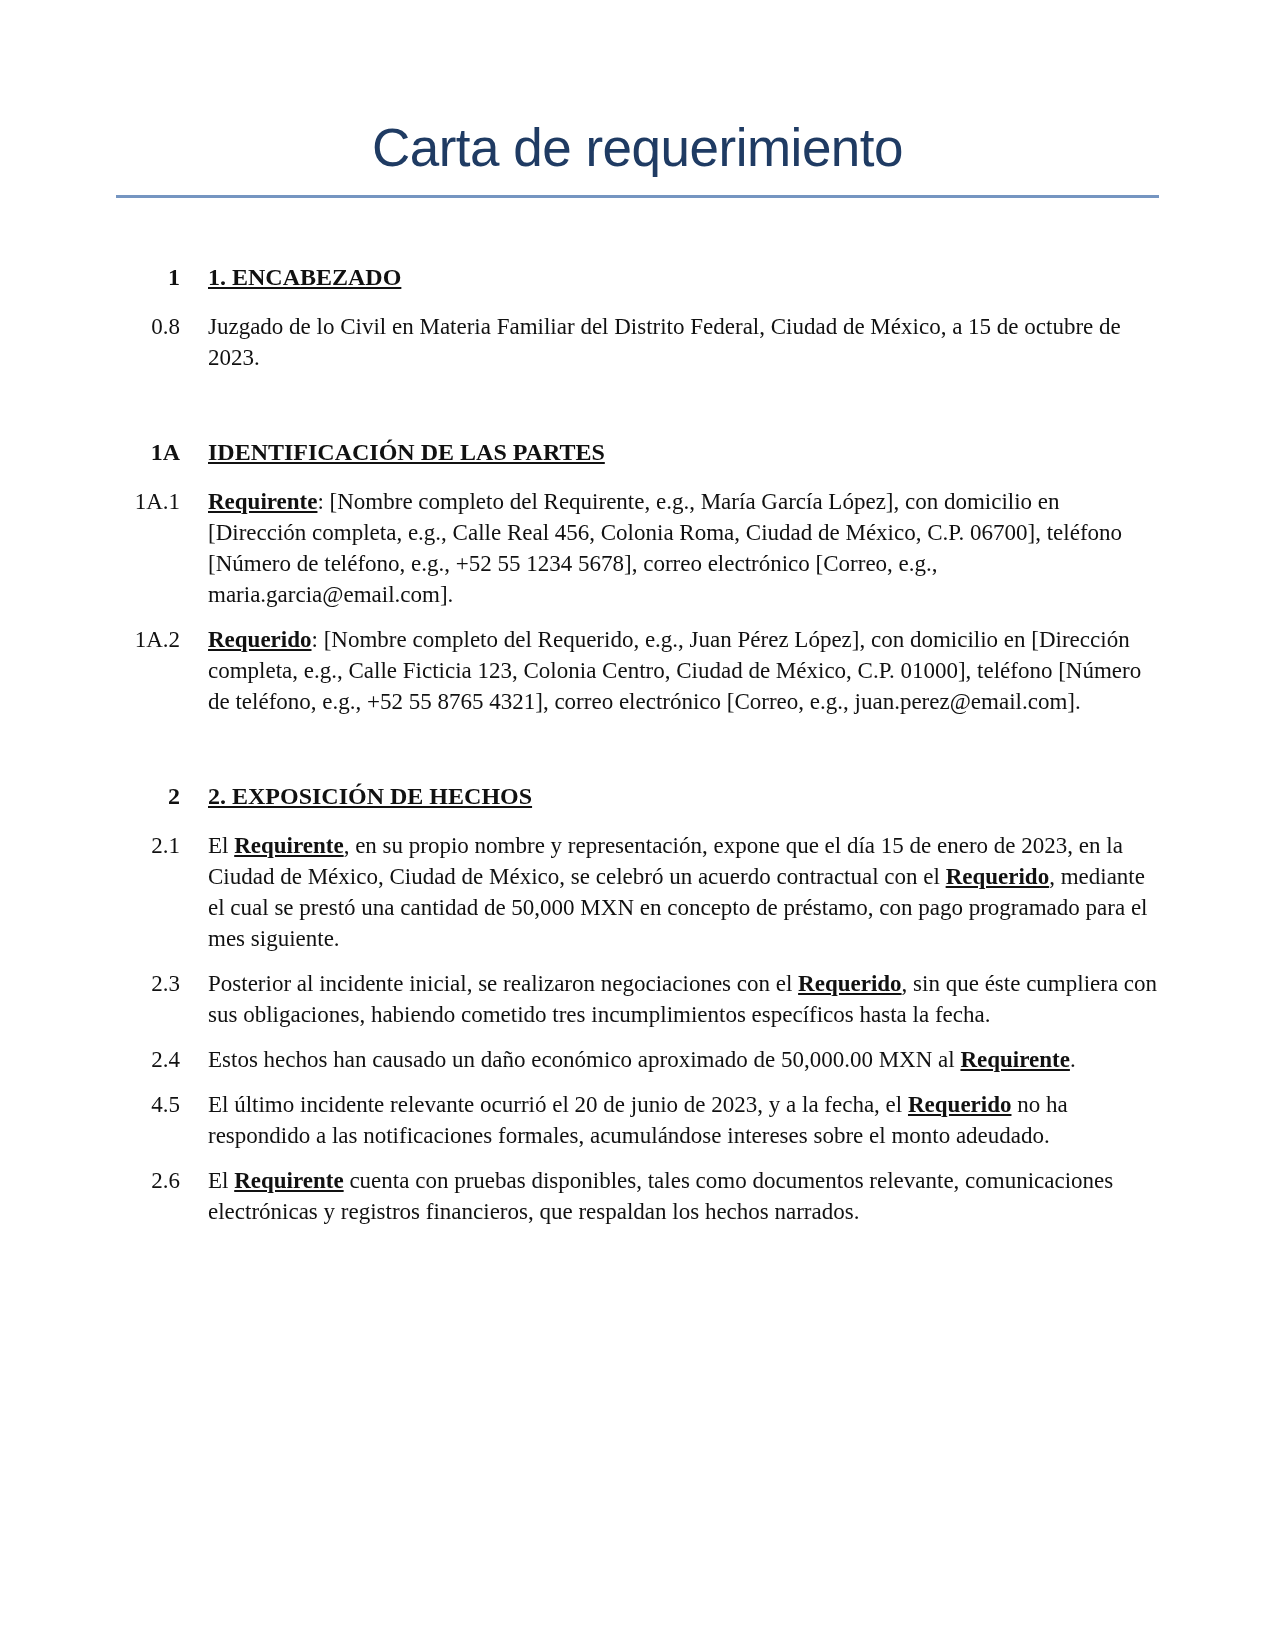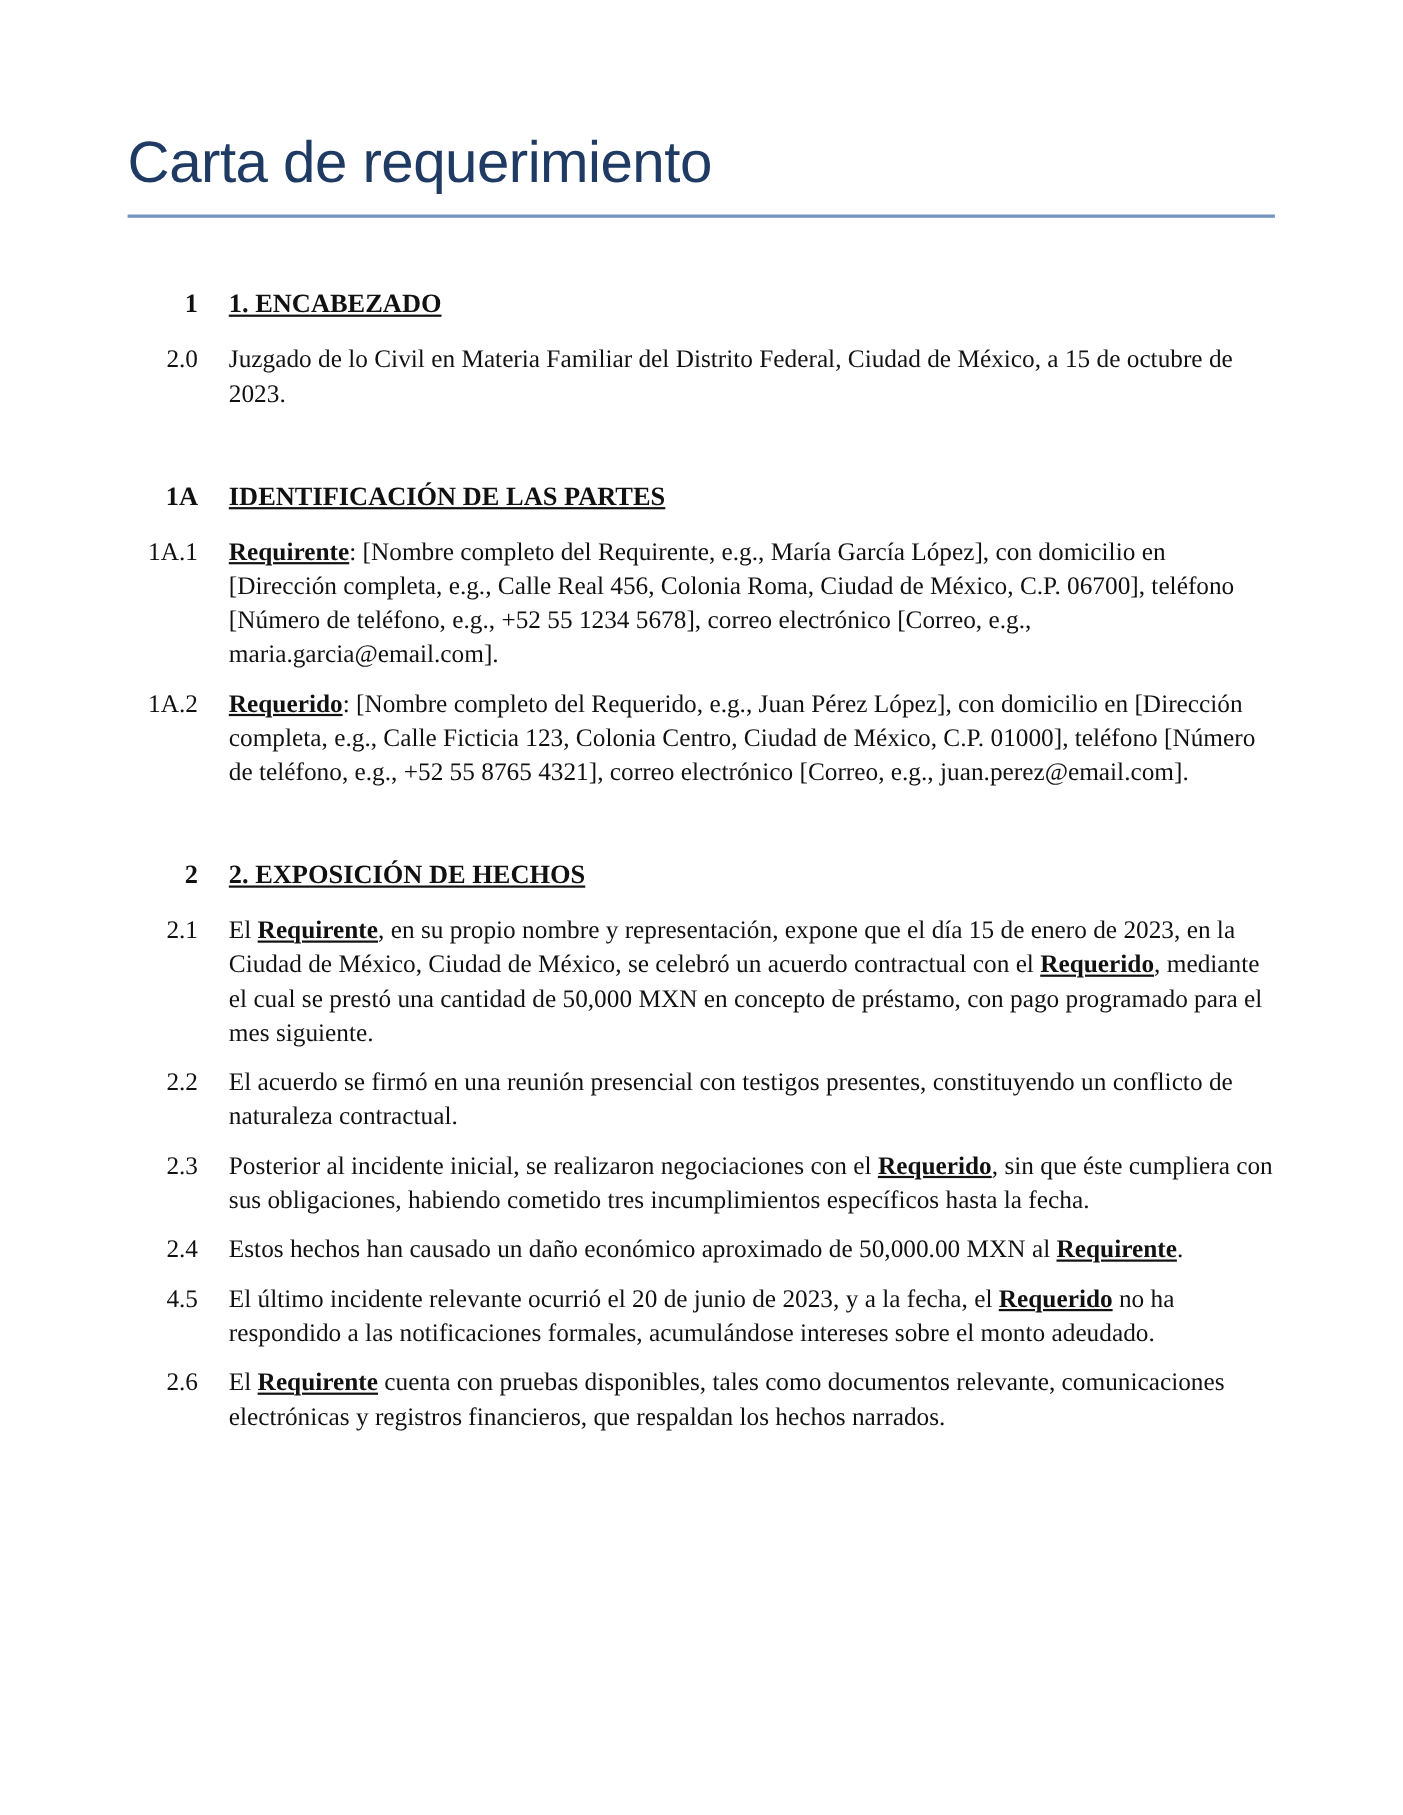--- a/index.html
+++ b/index.html
@@ -16,20 +16,21 @@
     background: #ffffff;
     padding: 0 116px;
     font-family: "Liberation Serif", serif;
     color: #111111;
     overflow: hidden;
   }
   .doc-title {
     margin: 118px 0 0 0;
     padding-bottom: 16px;
     border-bottom: 3px solid #7595c1;
+    text-align: center;
     font-family: "Liberation Sans", sans-serif;
     font-weight: 400;
     font-size: 53px;
     line-height: 1.15;
     letter-spacing: -0.5px;
     color: #1f3b63;
   }
   .content {
     margin: 0;
   }
@@ -66,21 +67,21 @@
 <body>
 
 <div class="page">
   <h1 class="doc-title">Carta de requerimiento</h1>
   <div class="content">
       <div class="row heading">
         <span class="num">1</span>
         <div class="txt"><span class="bold">1. ENCABEZADO</span></div>
       </div>
       <div class="row para">
-        <span class="num">2.0</span>
+        <span class="num">0.8</span>
         <div class="txt"><span>Juzgado de lo Civil en Materia Familiar del Distrito Federal, Ciudad de México, a 15 de octubre de 2023.</span></div>
       </div>
       <div class="row heading">
         <span class="num">1A</span>
         <div class="txt"><span class="bold">IDENTIFICACIÓN DE LAS PARTES</span></div>
       </div>
       <div class="row para">
         <span class="num">1A.1</span>
         <div class="txt"><span class="bold">Requirente</span><span>: [Nombre completo del Requirente, e.g., María García López], con domicilio en [Dirección completa, e.g., Calle Real 456, Colonia Roma, Ciudad de México, C.P. 06700], teléfono [Número de teléfono, e.g., +52 55 1234 5678], correo electrónico [Correo, e.g., maria.garcia@email.com].</span></div>
       </div>
@@ -90,24 +91,20 @@
       </div>
       <div class="row heading">
         <span class="num">2</span>
         <div class="txt"><span class="bold">2. EXPOSICIÓN DE HECHOS</span></div>
       </div>
       <div class="row para">
         <span class="num">2.1</span>
         <div class="txt"><span>El </span><span class="bold">Requirente</span><span>, en su propio nombre y representación, expone que el día 15 de enero de 2023, en la Ciudad de México, Ciudad de México, se celebró un acuerdo contractual con el </span><span class="bold">Requerido</span><span>, mediante el cual se prestó una cantidad de 50,000 MXN en concepto de préstamo, con pago programado para el mes siguiente.</span></div>
       </div>
       <div class="row para">
-        <span class="num">2.2</span>
-        <div class="txt"><span>El acuerdo se firmó en una reunión presencial con testigos presentes, constituyendo un conflicto de naturaleza contractual.</span></div>
-      </div>
-      <div class="row para">
         <span class="num">2.3</span>
         <div class="txt"><span>Posterior al incidente inicial, se realizaron negociaciones con el </span><span class="bold">Requerido</span><span>, sin que éste cumpliera con sus obligaciones, habiendo cometido tres incumplimientos específicos hasta la fecha.</span></div>
       </div>
       <div class="row para">
         <span class="num">2.4</span>
         <div class="txt"><span>Estos hechos han causado un daño económico aproximado de 50,000.00 MXN al </span><span class="bold">Requirente</span><span>.</span></div>
       </div>
       <div class="row para">
         <span class="num">4.5</span>
         <div class="txt"><span>El último incidente relevante ocurrió el 20 de junio de 2023, y a la fecha, el </span><span class="bold">Requerido</span><span> no ha respondido a las notificaciones formales, acumulándose intereses sobre el monto adeudado.</span></div>

